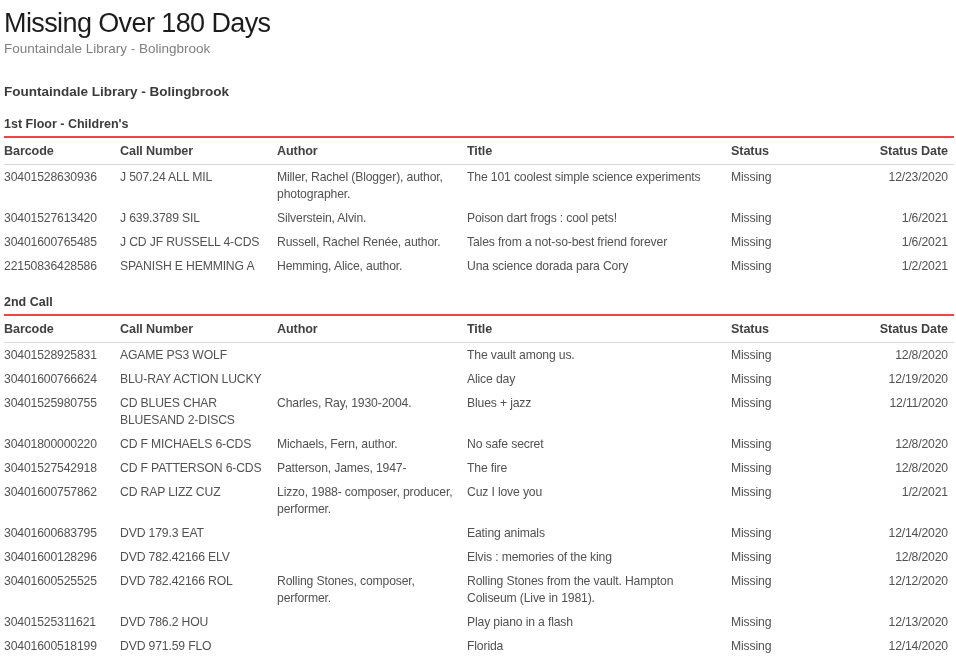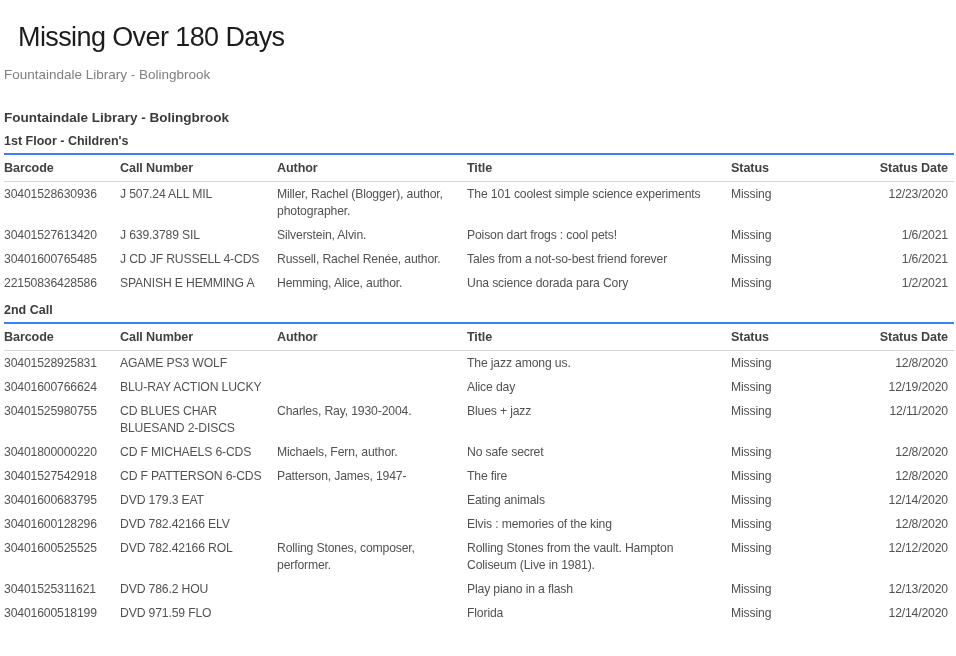--- a/index.html
+++ b/index.html
@@ -7,54 +7,54 @@
     position: relative;
     width: 956px;
     height: 656px;
     overflow: hidden;
     box-sizing: border-box;
     background: #ffffff;
     padding: 8px 0 0 4px;
     font-family: "Liberation Sans", sans-serif;
   }
   .report-title {
-    margin: 14px;
+    margin: 0;
     font-size: 27px;
     font-weight: 400;
     letter-spacing: -0.6px;
     color: #1c1c1c;
     line-height: 30px;
   }
   .report-subtitle {
     margin: 2px 0 0 0;
     font-size: 13.5px;
     color: #7f7f7f;
     line-height: 17px;
   }
   .branch-heading {
     margin: 27px 0 0 0;
     font-size: 13.5px;
     font-weight: 700;
     color: #3b3b3b;
     line-height: 16px;
   }
   .section-title {
-    margin: 8px 0 5px 0;
+    margin: 17px 0 5px 0;
     font-size: 12.5px;
     font-weight: 700;
     color: #3b3b3b;
     line-height: 14px;
   }
   table.report-table {
     border-collapse: collapse;
     table-layout: fixed;
     width: 950px;
   }
   table.report-table thead th {
-    border-top: 2px solid #3b82f6;
+    border-top: 2px solid #ef4444;
     border-bottom: 1px solid #d6d6d6;
     text-align: left;
     font-size: 12.6px;
     font-weight: 700;
     color: #424242;
     padding: 5px 8px 5px 0;
     line-height: 16px;
     letter-spacing: -0.1px;
   }
   table.report-table td {
@@ -153,21 +153,21 @@
             <th>Title</th>
             <th>Status</th>
             <th class="align-right">Status Date</th>
           </tr>
         </thead>
         <tbody>
           <tr>
             <td>30401528925831</td>
             <td>AGAME PS3 WOLF</td>
             <td></td>
-            <td>The jazz among us.</td>
+            <td>The vault among us.</td>
             <td>Missing</td>
             <td class="align-right">12/8/2020</td>
           </tr>
           <tr>
             <td>30401600766624</td>
             <td>BLU-RAY ACTION LUCKY</td>
             <td></td>
             <td>Alice day</td>
             <td>Missing</td>
             <td class="align-right">12/19/2020</td>
@@ -188,20 +188,28 @@
             <td>Missing</td>
             <td class="align-right">12/8/2020</td>
           </tr>
           <tr>
             <td>30401527542918</td>
             <td>CD F PATTERSON 6-CDS</td>
             <td>Patterson, James, 1947-</td>
             <td>The fire</td>
             <td>Missing</td>
             <td class="align-right">12/8/2020</td>
+          </tr>
+          <tr>
+            <td>30401600757862</td>
+            <td>CD RAP LIZZ CUZ</td>
+            <td>Lizzo, 1988- composer, producer, performer.</td>
+            <td>Cuz I love you</td>
+            <td>Missing</td>
+            <td class="align-right">1/2/2021</td>
           </tr>
           <tr>
             <td>30401600683795</td>
             <td>DVD 179.3 EAT</td>
             <td></td>
             <td>Eating animals</td>
             <td>Missing</td>
             <td class="align-right">12/14/2020</td>
           </tr>
           <tr>

